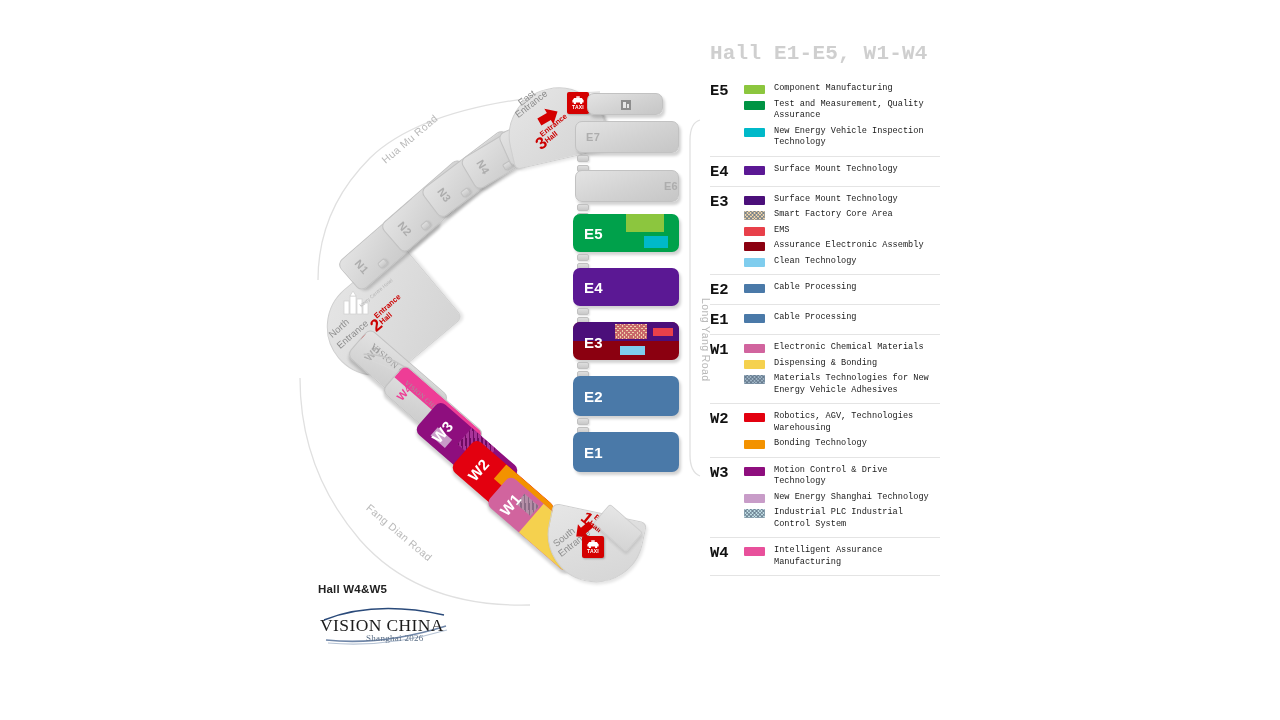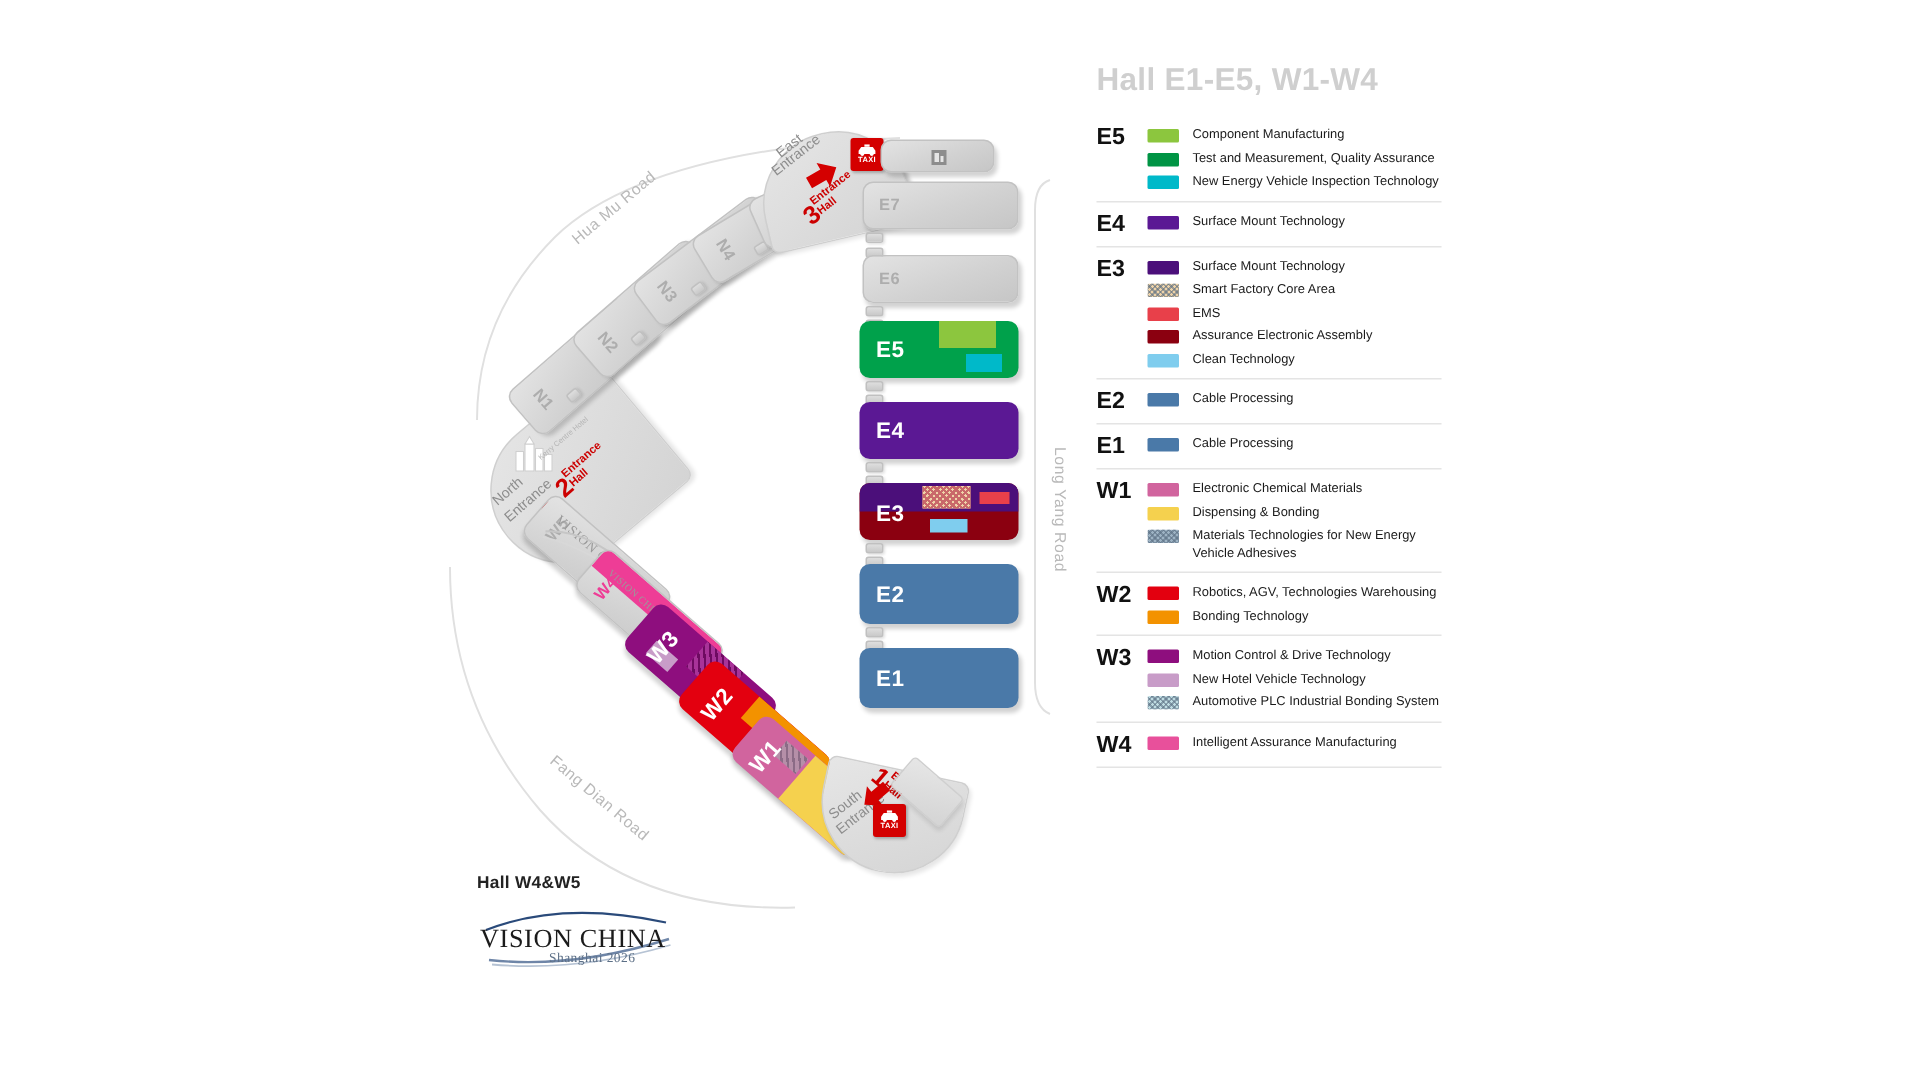--- a/index.html
+++ b/index.html
@@ -106,21 +106,21 @@
     font-family: "Liberation Serif", serif;
     font-size: 17.5px; letter-spacing: .4px; color: #1b1b1b; font-weight: normal;
   }
   .logo-sub {
     position: absolute; left: 46px; top: 27px;
     font-family: "Liberation Serif", serif;
     font-size: 9px; color: #5c6f86; letter-spacing: .3px;
   }
 
   
-  #legend { position: absolute; left: 731px; top: 42px; width: 230px; }
+  #legend { position: absolute; left: 710px; top: 42px; width: 230px; font-family: Liberation Mono, monospace; }
   #legend h1 {
     margin: 0 0 18px 0;
     font-size: 21px;
     color: #cfcfcf;
     font-weight: bold;
     letter-spacing: .2px;
   }
   .lgroup { padding: 7px 0 7px 0; border-bottom: 1px solid #e4e4e4; display: flex; }
   .lgroup:first-of-type { padding-top: 0; }
   .lgroup .hallname {
@@ -236,21 +236,21 @@
         <span style="position:absolute;left:5.5px;top:3.5px;width:2.5px;height:4.5px;background:#e6e6e6;display:block;"></span>
       </span>
     </div>
 
     <div class="hall gray" style="left:575px; top:121px; width:104px; height:32px;">
       <span class="hall-label" style="margin-left:10px;">E7</span>
     </div>
     <div class="nub" style="left:577px; top:155px; width:12px; height:7px;"></div>
     <div class="nub" style="left:577px; top:165px; width:12px; height:7px;"></div>
 
-    <div class="hall gray" style="left:575px; top:170px; width:104px; height:32px;">
+    <div class="hall gray" style="left:575px; top:170px; width:104px; height:32px;justify-content:flex-end;">
       <span class="hall-label" style="margin-left:10px;">E6</span>
     </div>
     <div class="nub" style="left:577px; top:204px; width:12px; height:7px;"></div>
     <div class="nub" style="left:577px; top:213px; width:12px; height:7px;"></div>
 
     <div class="hall color" style="left:573px; top:214px; width:106px; height:38px; background:#00A14B;">
       <span class="sub" style="left:53px; top:0px; width:38px; height:18px; background:#8CC63E;"></span>
       <span class="sub" style="left:71px; top:22px; width:24px; height:12px; background:#00B9C9;"></span>
       <span class="hall-label" style="margin-left:11px;">E5</span>
     </div>
@@ -462,25 +462,25 @@
         </div>
         <div class="lgroup">
           <div class="hallname">W3</div>
           <div class="lrows">
             <div class="lrow">
               <span class="swatch" style="background: rgb(142, 14, 126);"></span>
               <span class="ltext">Motion Control &amp; Drive Technology</span>
             </div>
             <div class="lrow">
               <span class="swatch" style="background: rgb(200, 156, 200);"></span>
-              <span class="ltext">New Hotel Vehicle Technology</span>
+              <span class="ltext">New Energy Shanghai Technology</span>
             </div>
             <div class="lrow">
               <span class="swatch" style="background: repeating-linear-gradient(45deg, rgba(90, 110, 130, 0.55) 0px, rgba(90, 110, 130, 0.55) 1.2px, transparent 1.2px, transparent 2.6px), repeating-linear-gradient(-45deg, rgba(90, 110, 130, 0.55) 0px, rgba(90, 110, 130, 0.55) 1.2px, transparent 1.2px, transparent 2.6px) rgb(191, 220, 226);"></span>
-              <span class="ltext">Automotive PLC Industrial Bonding System</span>
+              <span class="ltext">Industrial PLC Industrial Control System</span>
             </div>
           </div>
         </div>
         <div class="lgroup">
           <div class="hallname">W4</div>
           <div class="lrows">
             <div class="lrow">
               <span class="swatch" style="background: rgb(232, 80, 155);"></span>
               <span class="ltext">Intelligent Assurance Manufacturing</span>
             </div>

